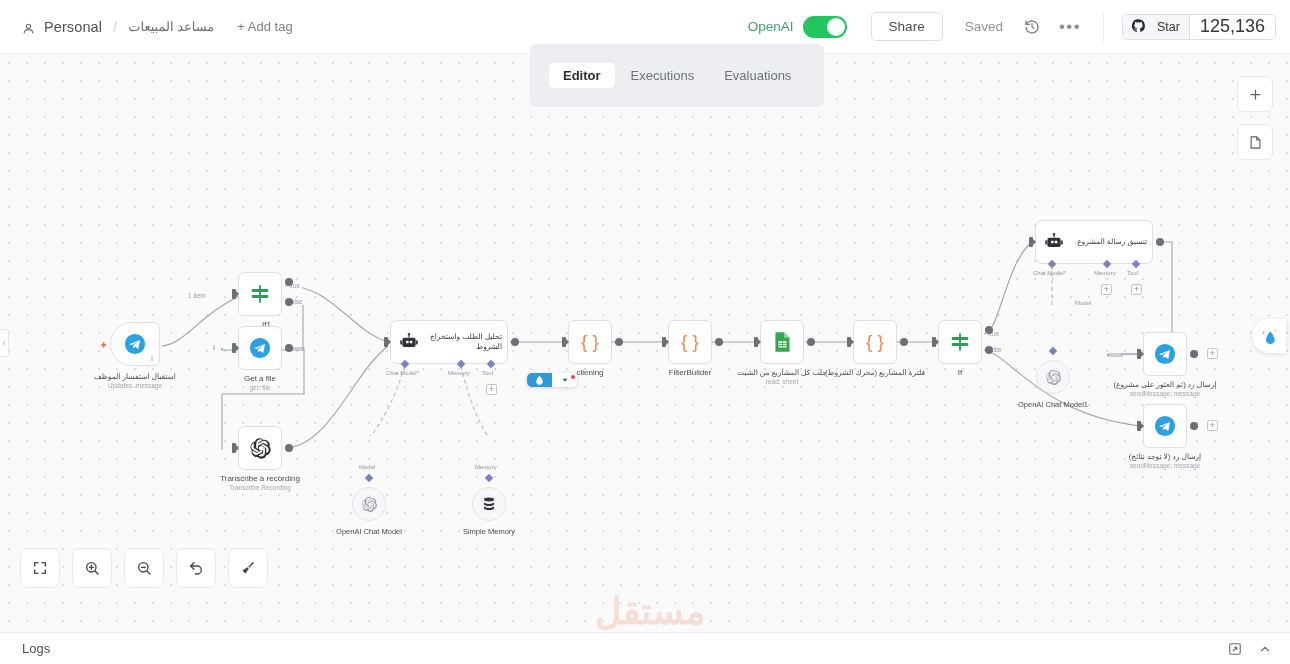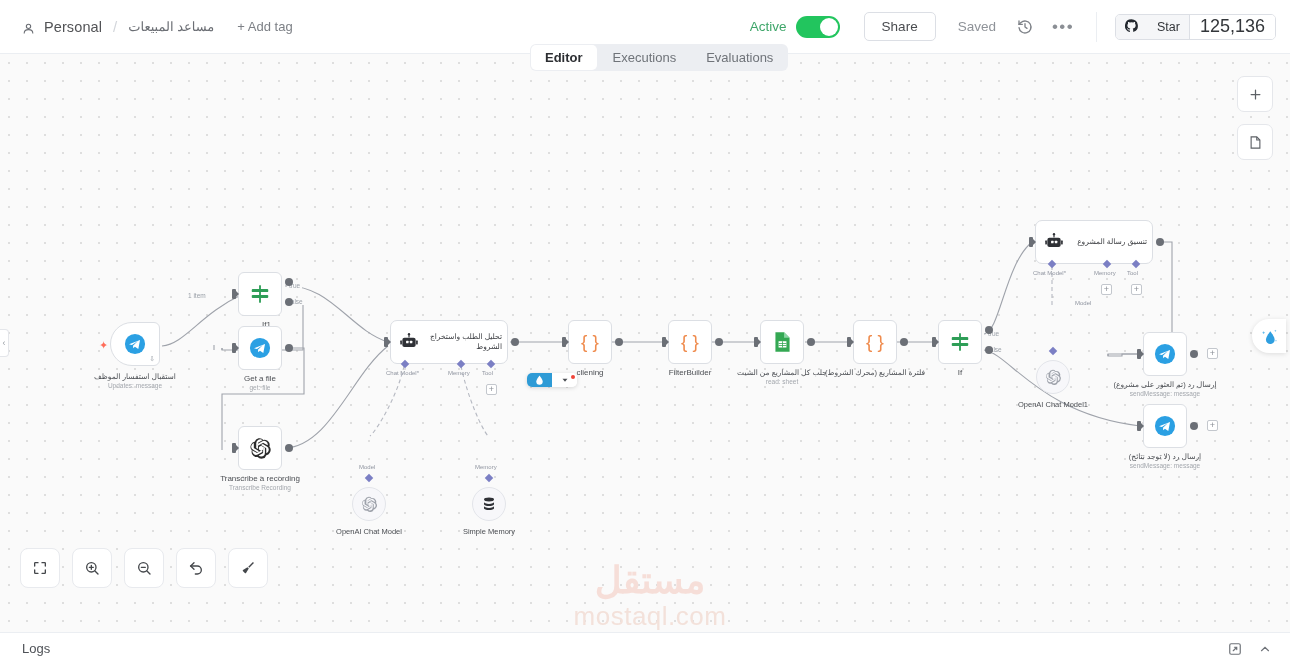--- a/index.html
+++ b/index.html
@@ -47,33 +47,33 @@
     align-items: center; justify-content: center; cursor: pointer; color: #7e8288;
   }
   .dots-btn { margin-left: 16px; letter-spacing: 1.4px; font-size: 17px; color: #8b8f95;
     cursor: pointer; line-height: 8px; }
   .hdr-divider { width: 1px; height: 30px; background: #ebeef2; margin-left: 22px; }
   .star-group {
     margin-left: 18px; display: flex; align-items: stretch;
     border: 1px solid #dcdfe5; border-radius: 5px; overflow: hidden; height: 26px;
   }
   .star-left {
-    display: flex; align-items: center; gap: 19px; padding: 0 9px;
+    display: flex; align-items: center; gap: 12px; padding: 0 9px;
     background: #f5f6f8; font-size: 12.5px; color: #33363a; cursor: pointer;
   }
   .star-count {
     display: flex; align-items: center; padding: 0 10px; background: #fff;
     font-size: 18px; color: #33363a; border-left: 1px solid #dcdfe5;
   }
 
   
   .tabs {
     position: absolute; top: 44px; left: 530px; z-index: 45;
     display: flex; align-items: flex-end; gap: 2px;
-    background: #eceef2; border-radius: 6px; padding: 1px;
+    background: #eceef2; border-radius: 6px; padding: 19px;
   }
   .tab {
     padding: 5px 14px; font-size: 13px; color: #6f7379; border-radius: 5px; cursor: pointer;
   }
   .tab.active { background: #fff; color: #2c2e32; font-weight: bold; }
 
   
   .canvas {
     position: absolute; top: 54px; left: 0; width: 1290px; height: 578px;
     background-color: #fafafa;
@@ -240,21 +240,21 @@
             <path d="M4 21c0-4.4 3.6-7 8-7s8 2.6 8 7"></path>
         </svg>
       </span>
       <span class="crumb-personal">Personal</span>
       <span class="crumb-sep">/</span>
       <span class="crumb-name">مساعد المبيعات</span>
       <span class="add-tag">+ Add tag</span>
     </div>
 
     <div class="hdr-right">
-      <span class="active-label">Active</span>
+      <span class="active-label">OpenAI</span>
       <div class="toggle">
         <div class="knob"></div>
       </div>
       <button class="share-btn">Share</button>
       <span class="saved-text">Saved</span>
       <span class="icon-btn">
         <svg width="16" height="16" viewBox="0 0 24 24" fill="none" stroke="currentColor" stroke-width="2" stroke-linecap="round">
           <path d="M3 3v5h5"></path>
             <path d="M3.05 13A9 9 0 1 0 6 5.3L3 8"></path>
             <path d="M12 7v5l3 2"></path>
@@ -645,21 +645,20 @@
       <div class="zb">
         <svg width="16" height="16" viewBox="0 0 24 24" fill="currentColor">
           <path d="M19.4 3.1l1.5 1.5-7 7-1.5-1.5z"></path>
           <path d="M11.2 10.8l2 2-4.2 6.7c-.3.5-1 .6-1.4.2l-3.3-3.3c-.4-.4-.3-1.1.2-1.4z"></path>
         </svg>
       </div>
     </div>
 
     <div class="watermark">
       <div class="wm-ar">مستقل</div>
-      <div class="wm-en">mostaql.com</div>
     </div>
 
   </div>
 
   <div class="logsbar">
     <span class="logs-title">Logs</span>
     <div class="logs-right">
       <span class="li">
         <svg width="14" height="14" viewBox="0 0 24 24" fill="none" stroke="currentColor" stroke-width="2" stroke-linecap="round">
           <rect x="3" y="3" width="18" height="18" rx="2.5"></rect>

